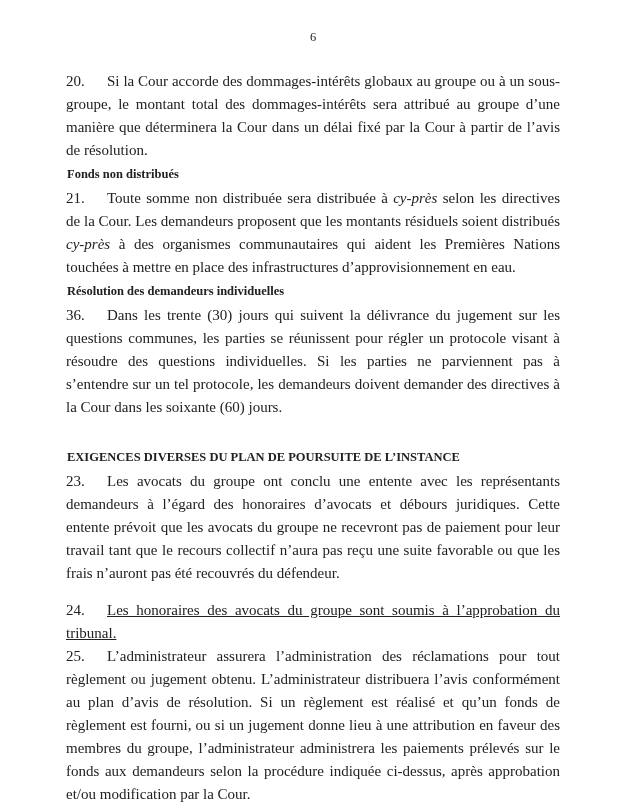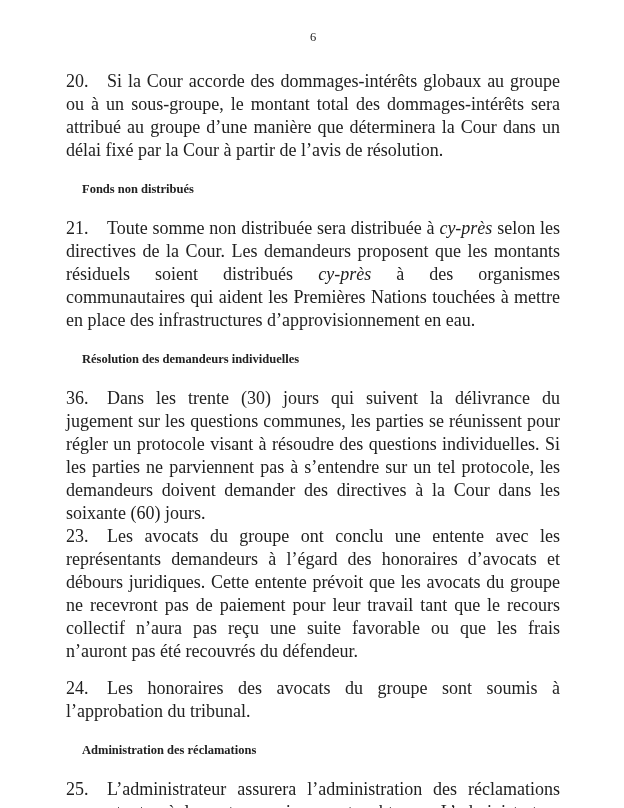--- a/index.html
+++ b/index.html
@@ -22,38 +22,38 @@
     background: #ffffff;
   }
   .page-number {
     text-align: center;
     font-size: 12.5px;
     line-height: 23px;
     margin: 0 0 21px 0;
   }
   p.body-para {
     margin: 0;
-    font-size: 18px;
+    font-size: 15px;
     line-height: 23px;
     text-align: justify;
     text-justify: inter-word;
   }
   .para-num {
     display: inline-block;
     width: 41px;
   }
   h2.doc-heading, h3.doc-heading {
-    margin: 16px;
+    margin: 1px;
     font-size: 12.5px;
     line-height: 23px;
     font-weight: bold;
     text-align: left;
   }
   .mt-section-major { margin-top: 27px !important; }
-  .mt-para-24 { margin-top: 14px !important; }
+  .mt-para-24 { margin-top: 14px !important; text-decoration: underline; }
   .mt-heading-admin { margin-top: 16px !important; }
   em { font-style: italic; }
 </style>
 </head>
 <body>
 
 <div class="sheet">
 
   <div class="page-number">6</div>
 
@@ -66,29 +66,29 @@
   <p class="body-para">
     <span class="para-num">21.</span><span><span>Toute somme non distribuée sera distribuée à </span><em>cy-près</em><span> selon les directives de la Cour. Les demandeurs proposent que les montants résiduels soient distribués </span><em>cy-près</em><span> à des organismes communautaires qui aident les Premières Nations touchées à mettre en place des infrastructures d’approvisionnement en eau.</span></span>
   </p>
 
   <h3 class="doc-heading">Résolution des demandeurs individuelles</h3>
 
   <p class="body-para">
     <span class="para-num">36.</span><span>Dans les trente (30) jours qui suivent la délivrance du jugement sur les questions communes, les parties se réunissent pour régler un protocole visant à résoudre des questions individuelles. Si les parties ne parviennent pas à s’entendre sur un tel protocole, les demandeurs doivent demander des directives à la Cour dans les soixante (60) jours.</span>
   </p>
 
+  <h2 class="doc-heading mt-section-major">EXIGENCES DIVERSES DU PLAN DE POURSUITE DE L’INSTANCE</h2>
 
 
   <p class="body-para">
     <span class="para-num">23.</span><span>Les avocats du groupe ont conclu une entente avec les représentants demandeurs à l’égard des honoraires d’avocats et débours juridiques. Cette entente prévoit que les avocats du groupe ne recevront pas de paiement pour leur travail tant que le recours collectif n’aura pas reçu une suite favorable ou que les frais n’auront pas été recouvrés du défendeur.</span>
   </p>
 
   <p class="body-para mt-para-24">
     <span class="para-num">24.</span><span>Les honoraires des avocats du groupe sont soumis à l’approbation du tribunal.</span>
   </p>
 
-  <h3 class="doc-heading mt-heading-admin">Administration des réclamations</h3>
 
   <p class="body-para">
     <span class="para-num">25.</span><span>L’administrateur assurera l’administration des réclamations pour tout règlement ou jugement obtenu. L’administrateur distribuera l’avis conformément au plan d’avis de résolution. Si un règlement est réalisé et qu’un fonds de règlement est fourni, ou si un jugement donne lieu à une attribution en faveur des membres du groupe, l’administrateur administrera les paiements prélevés sur le fonds aux demandeurs selon la procédure indiquée ci-dessus, après approbation et/ou modification par la Cour.</span>
   </p>
 
 </div>
 
 </body></html>

